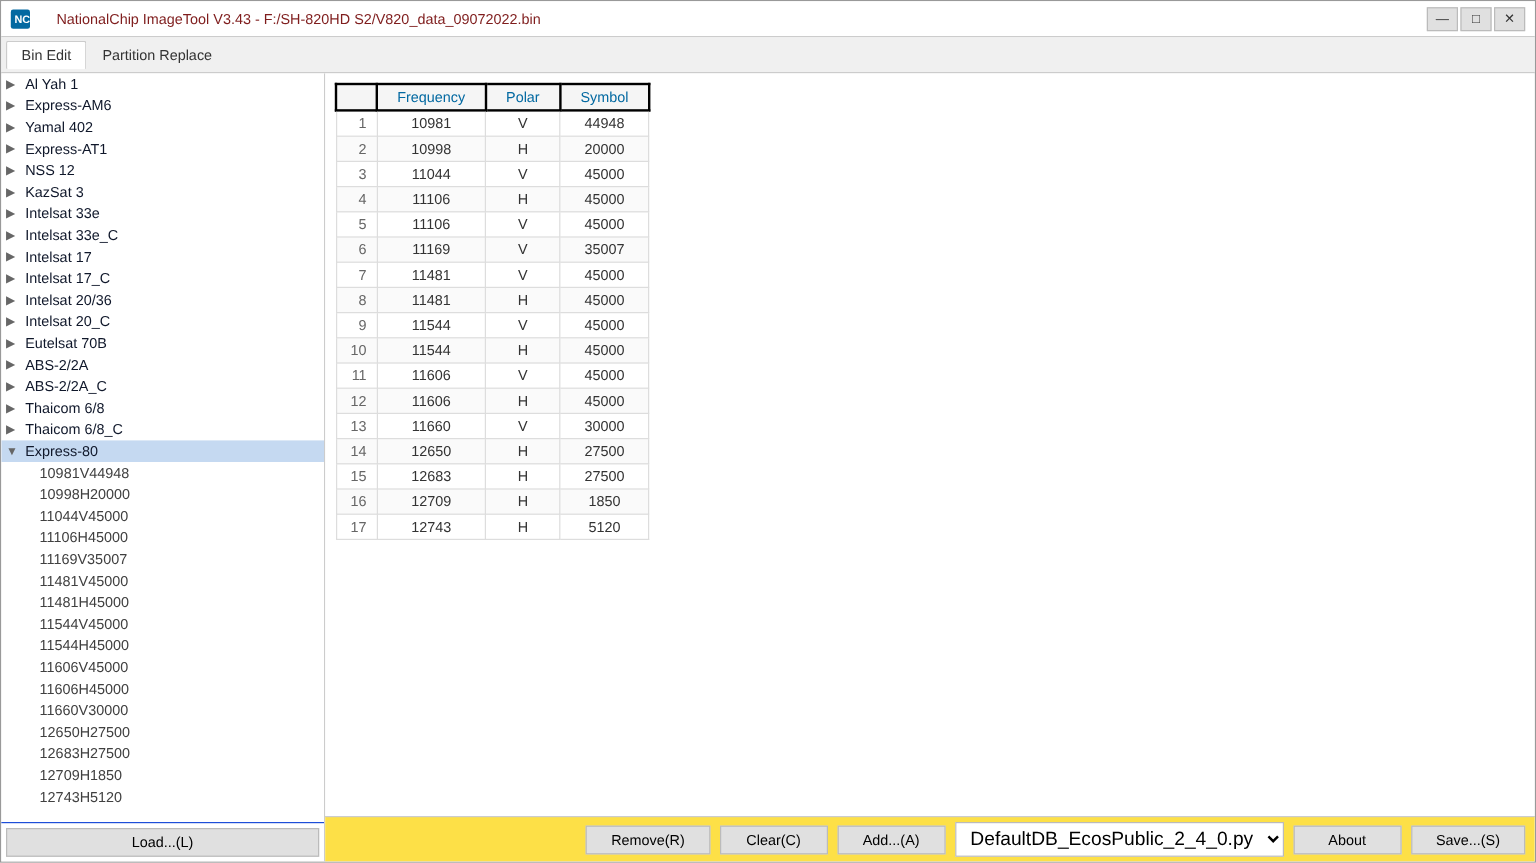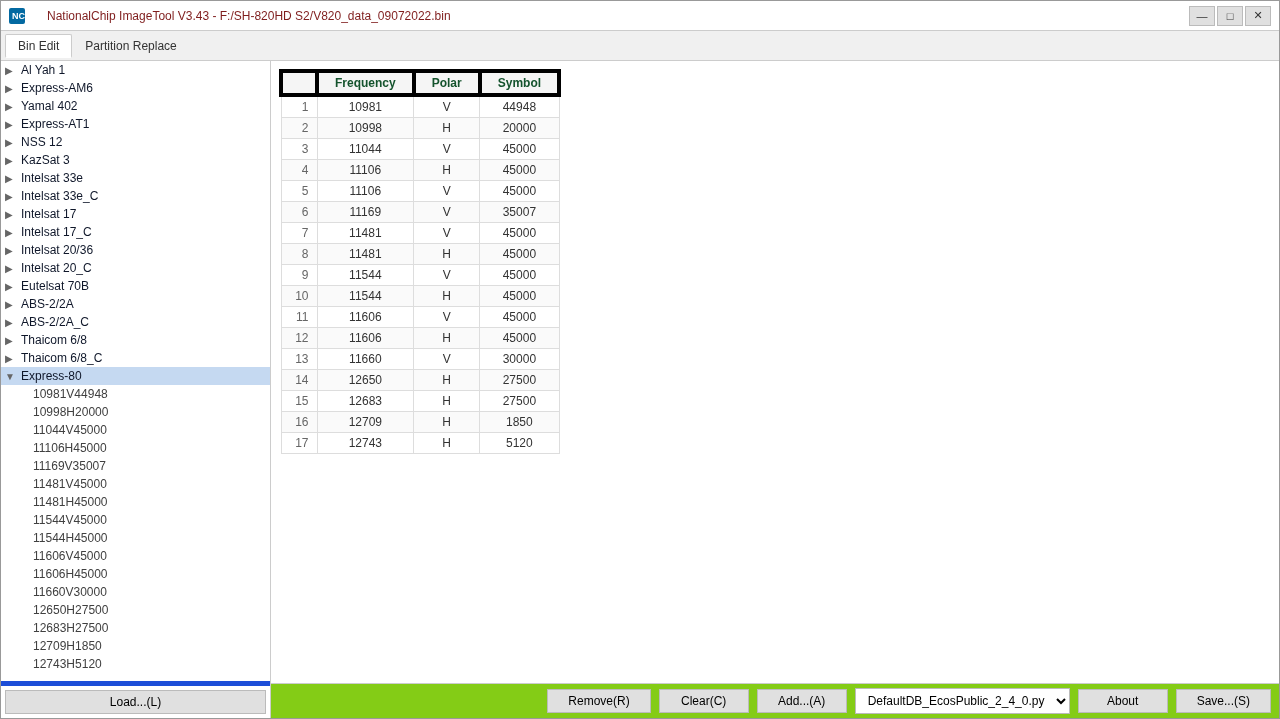--- a/index.html
+++ b/index.html
@@ -123,21 +123,21 @@
       color: #0f172a;
     }
     .tree-child {
       padding-left: 32px;
     }
     .tree-child .tree-label {
       color: #404040;
     }
     .load-btn-container {
       padding: 4px;
-      border-top: 5px solid #1d4ed8;
+      border-top: 1px solid #1d4ed8;
     }
     .load-btn {
       width: 100%;
       padding: 4px;
       background: #e0e0e0;
       border: 1px solid #bbb;
       cursor: pointer;
       font-size: 12px;
     }
 
@@ -152,61 +152,61 @@
       flex: 1;
       overflow-y: auto;
       padding: 8px;
     }
     table {
       border-collapse: collapse;
       font-size: 12px;
     }
     table th {
       background: #f5f5f5;
-      border: 4px solid #000000;
+      border: 2px solid #000000;
       padding: 3px 16px;
       text-align: center;
-      font-weight: bold;
-      color: #14532d;
+      font-weight: normal;
+      color: #0369a1;
     }
     table td {
       border: 1px solid #ddd;
       padding: 3px 16px;
       text-align: center;
       color: #333;
     }
     table tr:nth-child(even) td { background: #fafafa; }
     table .row-num {
       color: #666;
       padding: 3px 8px;
       text-align: right;
       border: 1px solid #ddd;
     }
     .bottom-bar {
       display: flex;
       align-items: center;
       padding: 4px 8px;
       border-top: 1px solid #ccc;
-      background: #84cc16;
+      background: #fde047;
       gap: 8px;
       justify-content: flex-end;
     }
     .action-btn {
       padding: 4px 20px;
       background: #e0e0e0;
       border: 1px solid #bbb;
       cursor: pointer;
       font-size: 12px;
       min-width: 90px;
     }
     .db-select {
       padding: 4px 8px;
       border: 1px solid #bbb;
       background: white;
-      font-size: 12px;
+      font-size: 16px;
       min-width: 200px;
     }
 
     
     ::-webkit-scrollbar { width: 8px; height: 8px; }
     ::-webkit-scrollbar-track { background: #f1f1f1; }
     ::-webkit-scrollbar-thumb { background: #bbb; }
   </style>
 </head>
 <body>

